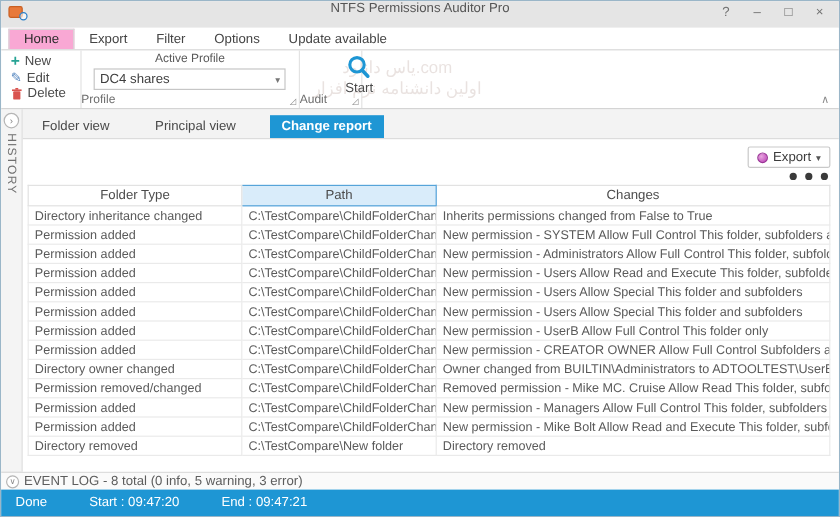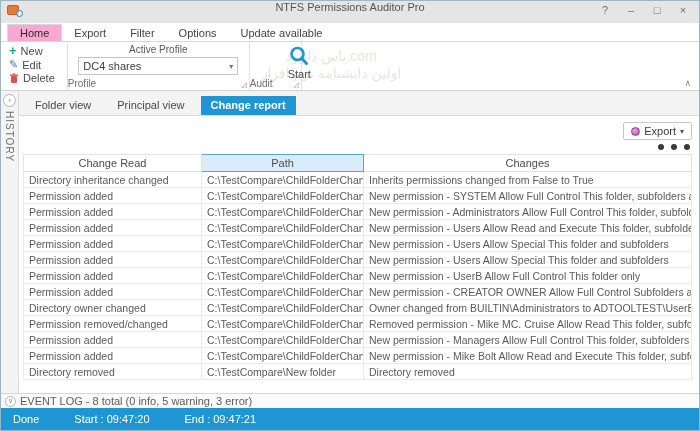--- a/index.html
+++ b/index.html
@@ -39,21 +39,21 @@
   .ribbon-collapse { position:absolute; right:8px; bottom:2px; color:#8a8a8a; font-size:9px; }
   .watermark { position:absolute; left:120px; top:6px; width:420px; text-align:center; color:#a08076; opacity:.22; pointer-events:none; line-height:17px; font-size:14px; }
 
   
   .main { flex:1 1 auto; display:flex; background:#f3f3f3; min-height:0; }
   .history-strip { width:18px; background:#f4f4f4; border-right:1px solid #dcdcdc; display:flex; flex-direction:column; align-items:center; padding-top:3px; flex:0 0 auto; }
   .pin-circle { width:13px; height:13px; border:1px solid #b5b5b5; border-radius:50%; color:#8a8a8a; font-size:8px; display:flex; align-items:center; justify-content:center; background:#fff; margin-bottom:4px; }
   .history-label { writing-mode:vertical-rl; color:#6f6f6f; font-size:10px; letter-spacing:1px; }
 
   .content { flex:1 1 auto; display:flex; flex-direction:column; min-width:0; }
-  .doc-tabs { height:24px; display:flex; align-items:flex-end; gap:6px; padding:4px 0 0 6px; background:#f3f3f3; flex:0 0 auto; }
+  .doc-tabs { height:24px; display:flex; align-items:flex-end; gap:18px; padding:4px 0 0 6px; background:#f3f3f3; flex:0 0 auto; }
   .dtab { padding:3px 10px 4px 10px; color:#494949; cursor:default; }
   .dtab.active { background:#1e96d4; color:#fff; font-weight:bold; }
 
   .panel { flex:1 1 auto; background:#fff; border-top:1px solid #dcdcdc; position:relative; padding:4px 7px 0 4px; min-height:0; }
   .export-row { display:flex; justify-content:flex-end; padding:2px 0 1px 0; }
   .export-btn { display:flex; align-items:center; gap:4px; border:1px solid #c9c9c9; border-radius:2px; background:#fff; padding:2px 7px; color:#3c3c3c; cursor:default; }
   .export-btn .caret { font-size:8px; color:#555; }
   .exp-ico { width:9px; height:9px; border-radius:50%; background:radial-gradient(circle at 35% 35%, #e9a6e0, #b93fb4); border:1px solid #9a3596; }
   .dots-row { display:flex; justify-content:flex-end; gap:7px; padding:3px 2px 4px 0; }
   .dot { width:6px; height:6px; border-radius:50%; background:#3a3a3a; }
@@ -170,21 +170,21 @@
         </div>
         <div class="dots-row">
           <span class="dot"></span>
           <span class="dot"></span>
           <span class="dot"></span>
         </div>
 
         <table class="grid">
           <thead>
             <tr>
-              <th class="col-type">Change Read</th>
+              <th class="col-type">Folder Type</th>
               <th class="col-path sel">Path</th>
               <th>Changes</th>
             </tr>
           </thead>
           <tbody>
               <tr>
                 <td>Directory inheritance changed</td>
                 <td>C:\TestCompare\ChildFolderChangeInheritance</td>
                 <td>Inherits permissions changed from False to True</td>
               </tr>

